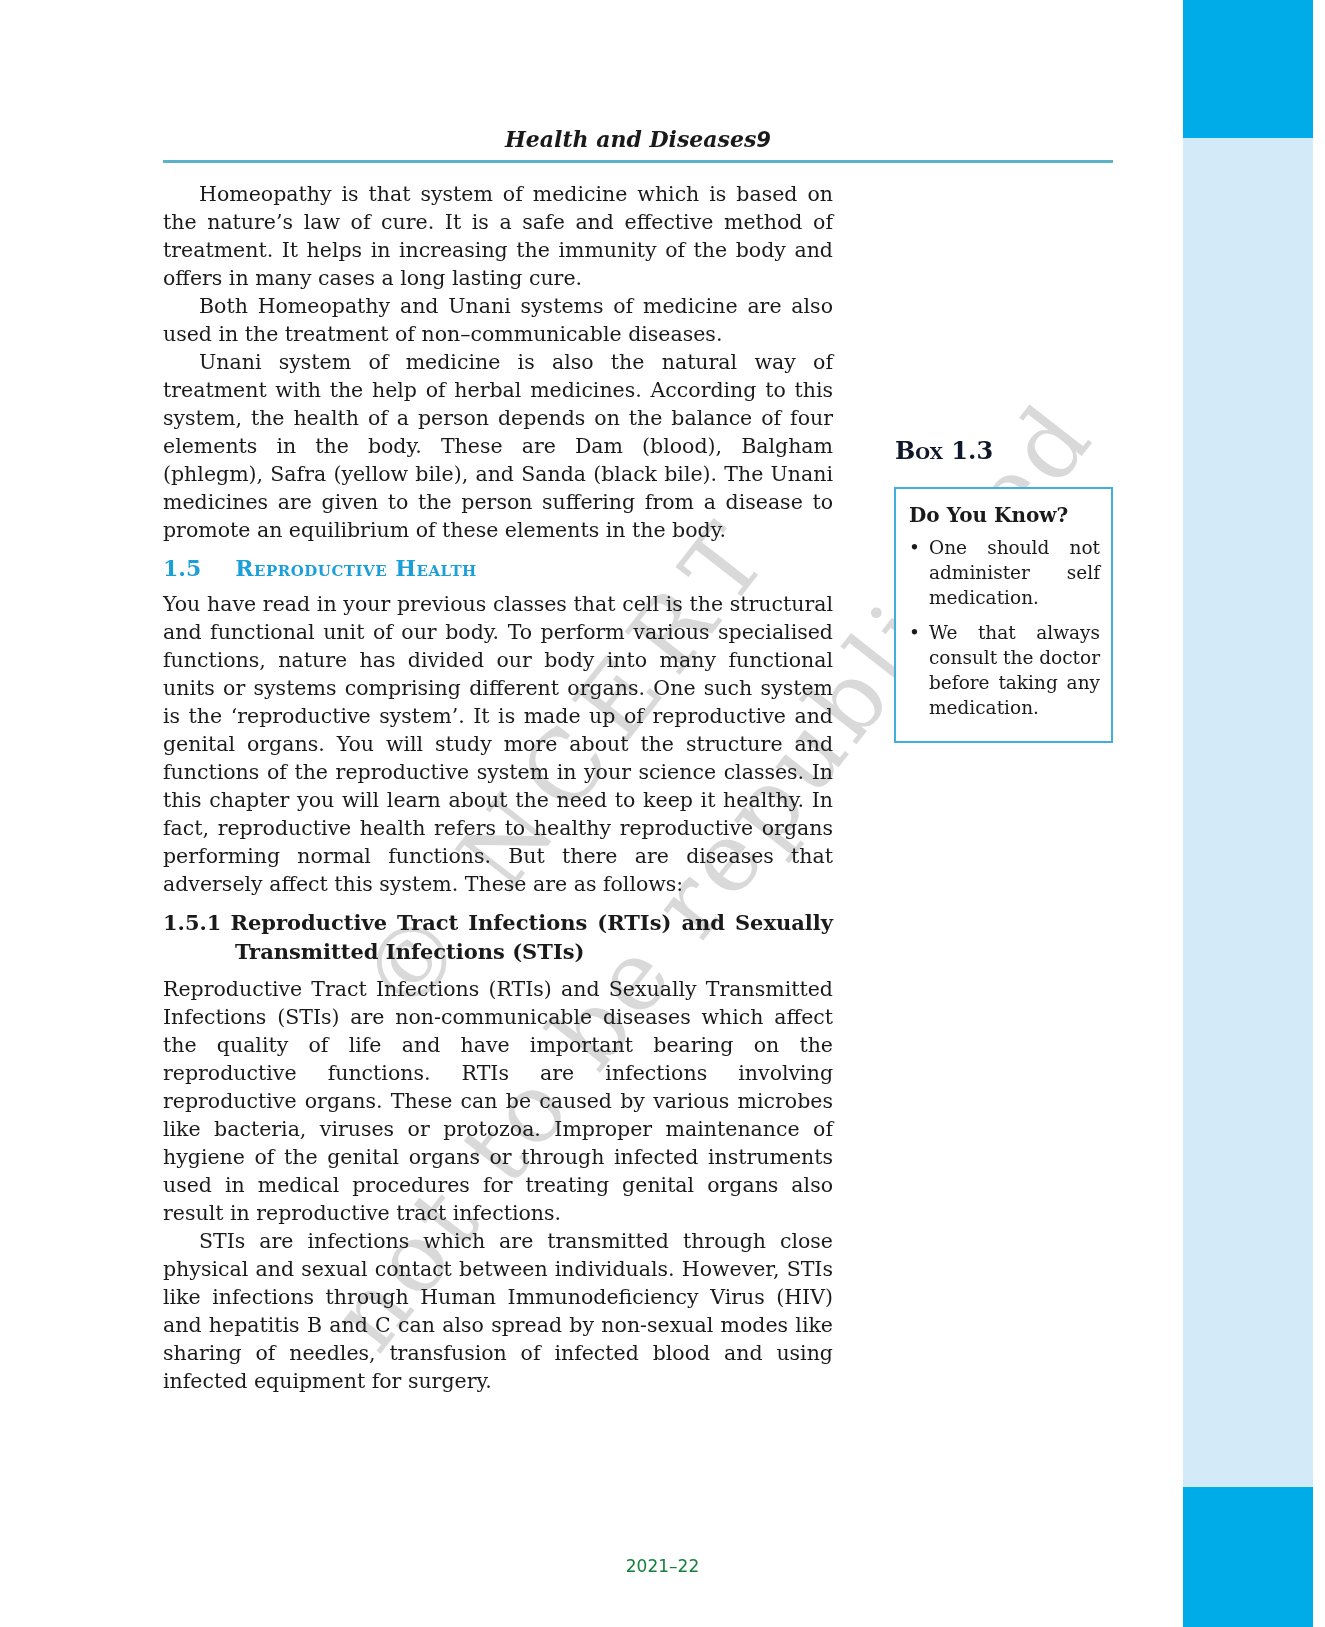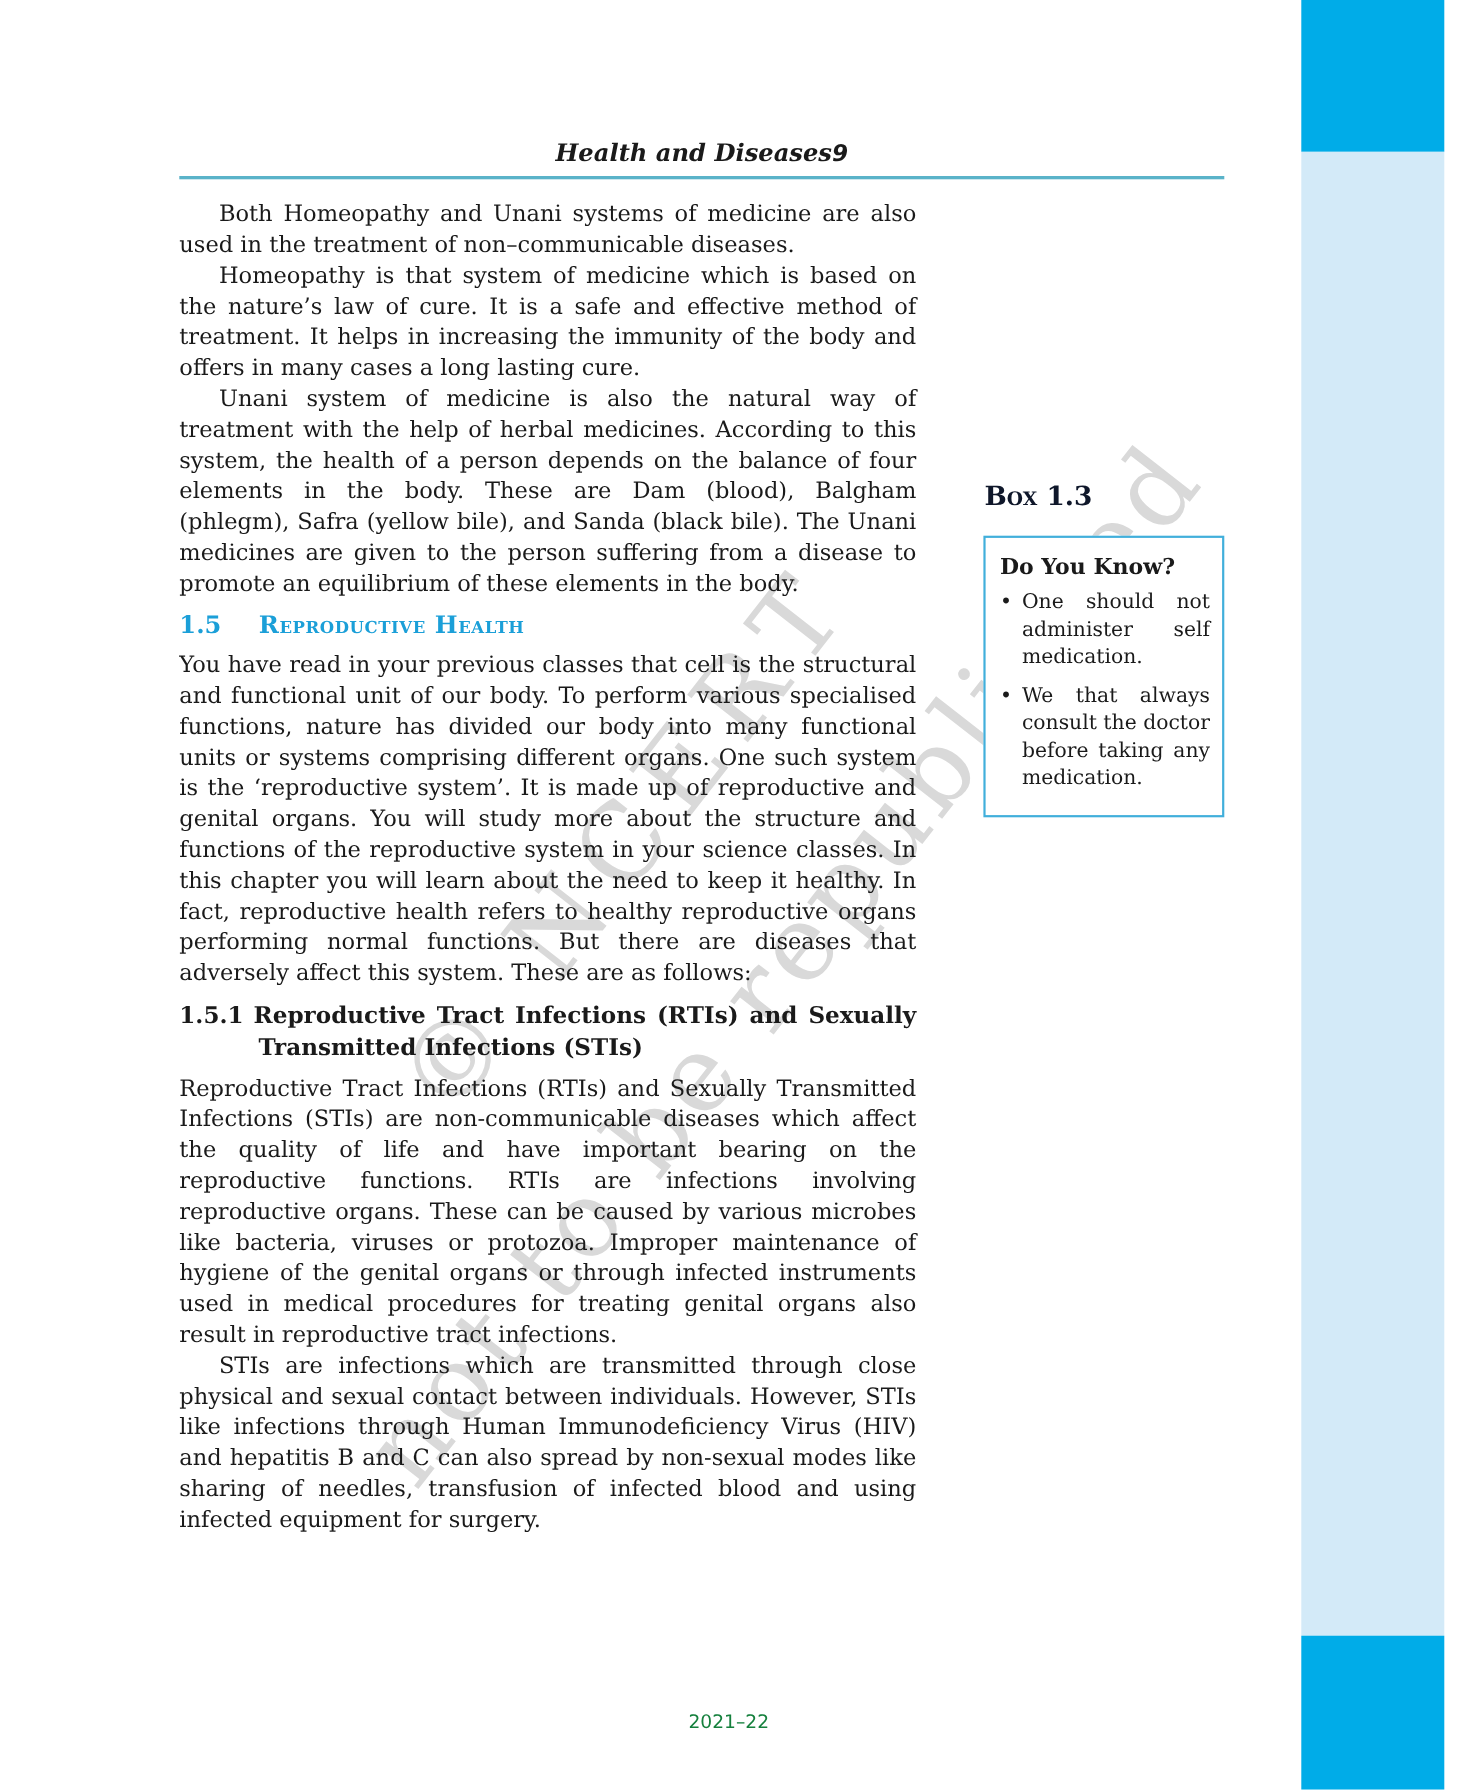--- a/index.html
+++ b/index.html
@@ -74,23 +74,23 @@
 </div>
 
 <div class="running-head">
   <span class="head-title">Health and Diseases</span>
   <span class="head-page">9</span>
 </div>
 <div class="head-rule"></div>
 
 <div class="main-col">
 
+  <p class="para indent">Homeopathy is that system of medicine which is based on the nature’s law of cure. It is a safe and effective method of treatment. It helps in increasing the immunity of the body and offers in many cases a long lasting cure.</p>
+
   <p class="para indent">Both Homeopathy and Unani systems of medicine are also used in the treatment of non–communicable diseases.</p>
-
-  <p class="para indent">Homeopathy is that system of medicine which is based on the nature’s law of cure. It is a safe and effective method of treatment. It helps in increasing the immunity of the body and offers in many cases a long lasting cure.</p>
 
   <p class="para indent"><span>Unani system of medicine is also the natural way of treatment with the help of herbal medicines. According to this system, the health of a person depends on the balance of four elements in the body. These are </span><span class="italic">Dam</span><span> (blood), </span><span class="italic">Balgham</span><span> (phlegm), </span><span class="italic">Safra</span><span> (yellow bile), and </span><span class="italic">Sanda</span><span> (black bile). The Unani medicines are given to the person suffering from a disease to promote an equilibrium of these elements in the body.</span></p>
 
   <h2 class="sec-head"><span class="sec-num">1.5</span><span class="sec-title">Reproductive Health</span></h2>
 
   <p class="para">You have read in your previous classes that cell is the structural and functional unit of our body. To perform various specialised functions, nature has divided our body into many functional units or systems comprising different organs. One such system is the ‘reproductive system’. It is made up of reproductive and genital organs. You will study more about the structure and functions of the reproductive system in your science classes. In this chapter you will learn about the need to keep it healthy. In fact, reproductive health refers to healthy reproductive organs performing normal functions. But there are diseases that adversely affect this system. These are as follows:</p>
 
   <h3 class="subsec-head"><span class="subsec-num">1.5.1</span><span>Reproductive Tract Infections (RTIs) and Sexually Transmitted Infections (STIs)</span></h3>
 
   <p class="para">Reproductive Tract Infections (RTIs) and Sexually Transmitted Infections (STIs) are non-communicable diseases which affect the quality of life and have important bearing on the reproductive functions. RTIs are infections involving reproductive organs. These can be caused by various microbes like bacteria, viruses or protozoa.  Improper maintenance of hygiene of the genital organs or through infected instruments used in medical procedures for treating genital organs also result in reproductive tract infections.</p>

